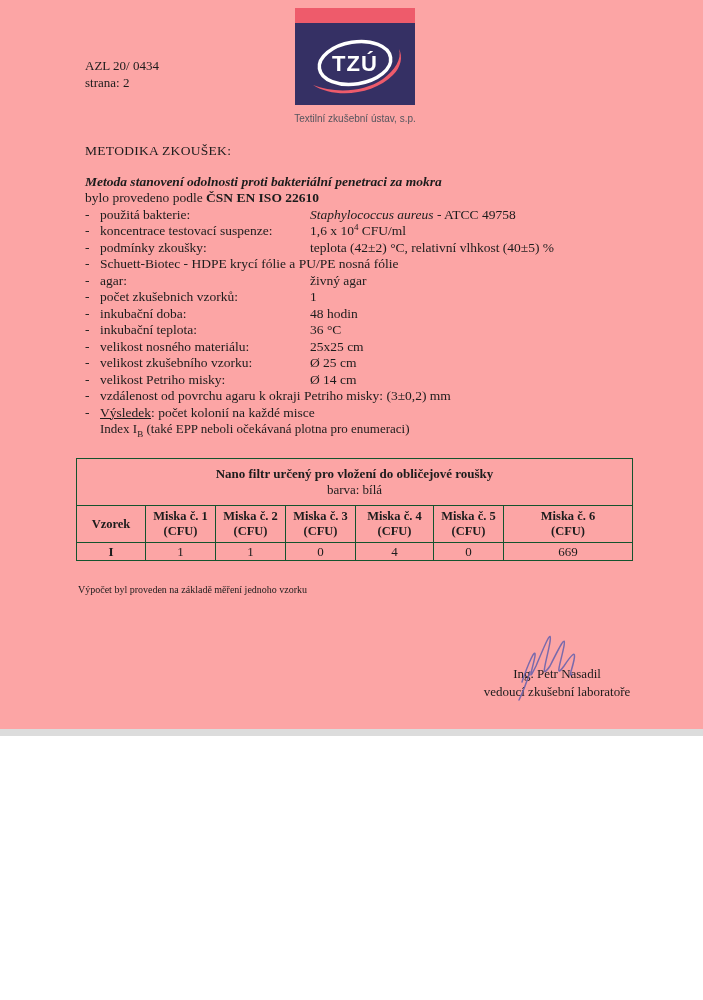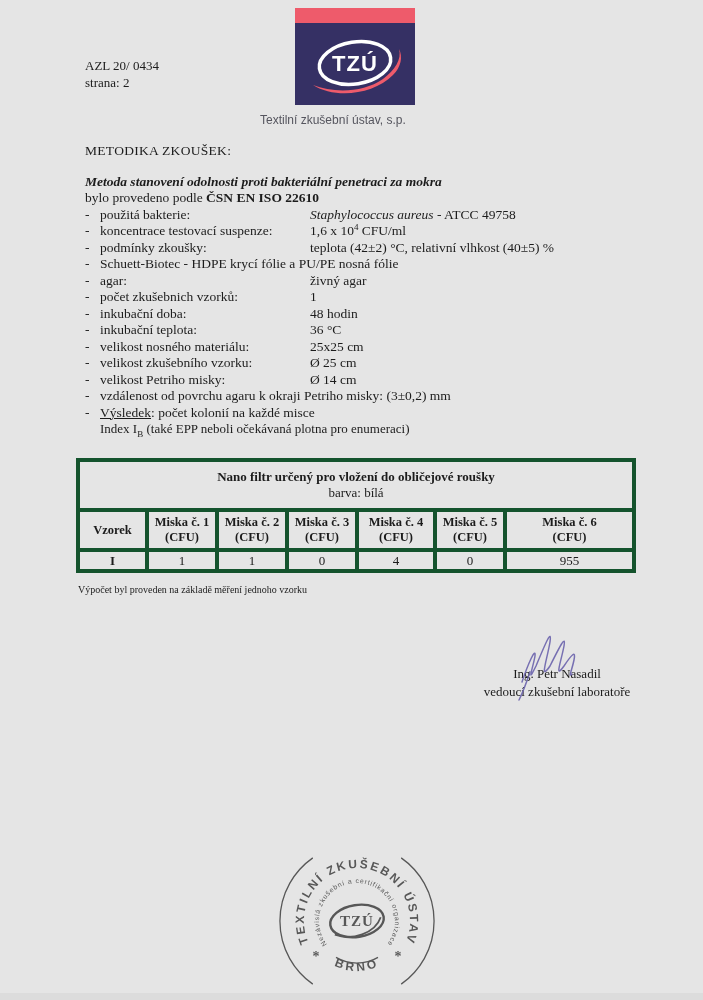--- a/index.html
+++ b/index.html
@@ -1,44 +1,44 @@
 <!DOCTYPE html>
 <html><head>
 <meta charset="utf-8">
 <style>
   html,body{margin:0;padding:0;background:#ffffff;}
   .page{
-    position:relative;width:703px;height:1000px;background:#e5e5e5;overflow:hidden;
+    position:relative;width:703px;height:736px;background:#fca5a5;overflow:hidden;
     font-family:"Liberation Serif", serif;color:#1c1c1c;
   }
   
   .ref-block{position:absolute;left:85px;top:57px;font-size:13px;line-height:17px;}
   
   .logo{position:absolute;left:295px;top:8px;width:120px;}
   .logo-stripe{height:15px;background:#ee5b6b;}
   .logo-box{height:82px;background:#353064;position:relative;}
-  .logo-caption{position:absolute;left:260px;top:113px;width:160px;text-align:left;
-    font-family:"Liberation Sans", sans-serif;font-size:12px;color:#55555e;}
+  .logo-caption{position:absolute;left:275px;top:113px;width:160px;text-align:center;
+    font-family:"Liberation Sans", sans-serif;font-size:10px;color:#55555e;}
   
   .content{position:absolute;left:85px;top:143px;width:550px;font-size:13.5px;line-height:16.5px;}
   .m-heading{letter-spacing:.3px;margin-bottom:14px;}
   .m-title{font-weight:bold;font-style:italic;}
   .li{display:flex;}
   .dash{width:15px;text-align:left;}
   .lbl{width:210px;}
   .val{flex:1;}
   .single{display:flex;}
   .indent{margin-left:15px;font-size:13px;}
   .uline{text-decoration:underline;}
   sup{font-size:9px;vertical-align:super;line-height:0;}
   sub{font-size:9px;vertical-align:sub;line-height:0;}
   
   table.results{position:absolute;left:76px;top:458px;width:556px;border-collapse:collapse;table-layout:fixed;
     font-size:13px;}
-  table.results td,table.results th{border:4px solid #14532d;text-align:center;vertical-align:middle;padding:0;}
+  table.results td,table.results th{border:1px solid #14532d;text-align:center;vertical-align:middle;padding:0;}
   .t-title td{height:46px;vertical-align:top;padding-top:3px;}
   .tt{font-weight:bold;}
   .t-head th{height:36px;font-size:12.5px;line-height:15px;}
   .t-head th span{display:block;}
   .t-data td{height:17px;}
   .t-ib td{height:21px;}
   .b{font-weight:bold;}
   .note{position:absolute;left:78px;top:584px;font-size:10px;}
   
   .sig-block{position:absolute;left:447px;top:665px;width:220px;text-align:center;font-size:13px;line-height:17.5px;}
@@ -188,21 +188,21 @@
             <span>(CFU)</span>
           </th>
     </tr>
     <tr class="t-data">
       <td class="b">I</td>
       <td>1</td>
       <td>1</td>
       <td>0</td>
       <td>4</td>
       <td>0</td>
-      <td>955</td>
+      <td>669</td>
     </tr>
   </tbody>
     </table>
 
   <div class="note">Výpočet byl proveden na základě měření jednoho vzorku</div>
 
   <div class="sig-block">
     <div>Ing. Petr Nasadil</div>
     <div>vedoucí zkušební laboratoře</div>
   </div>

